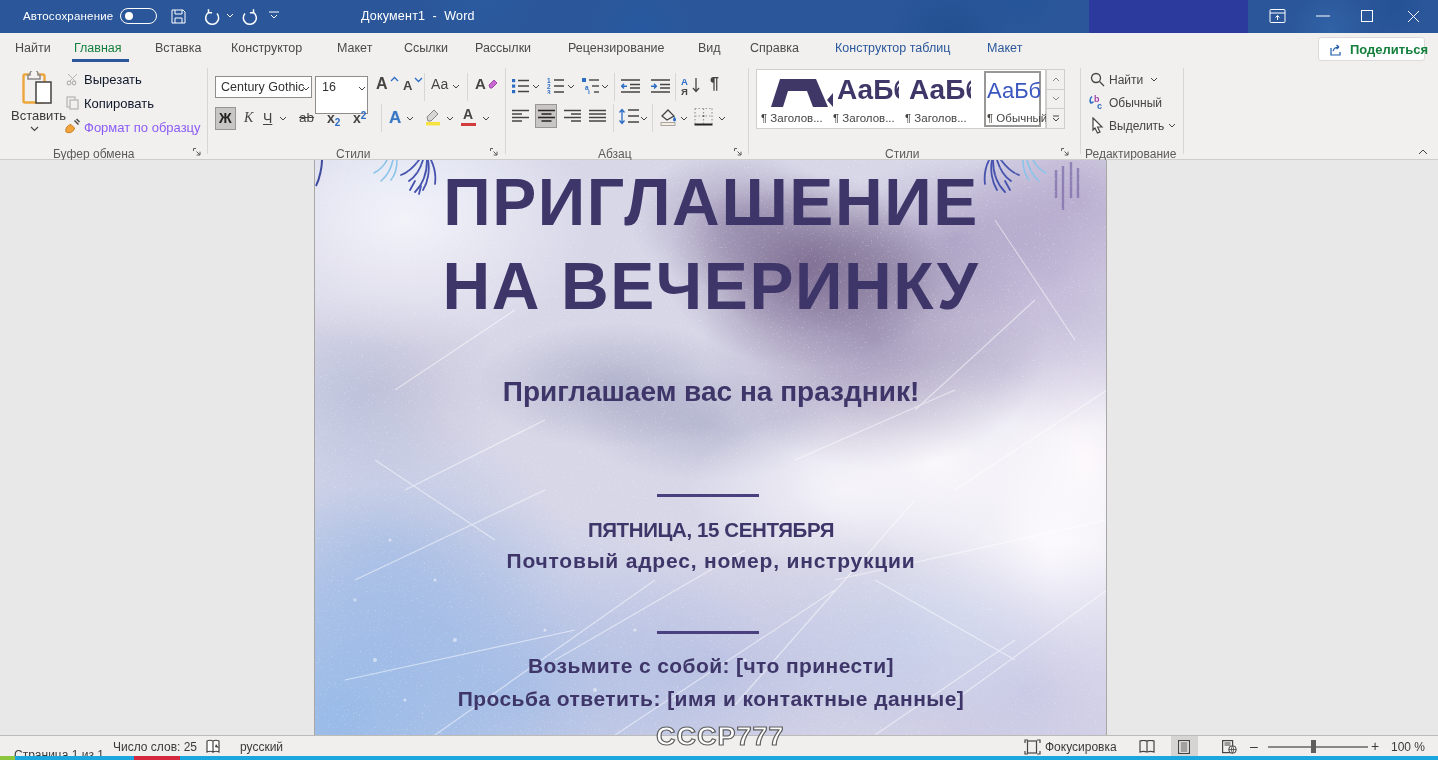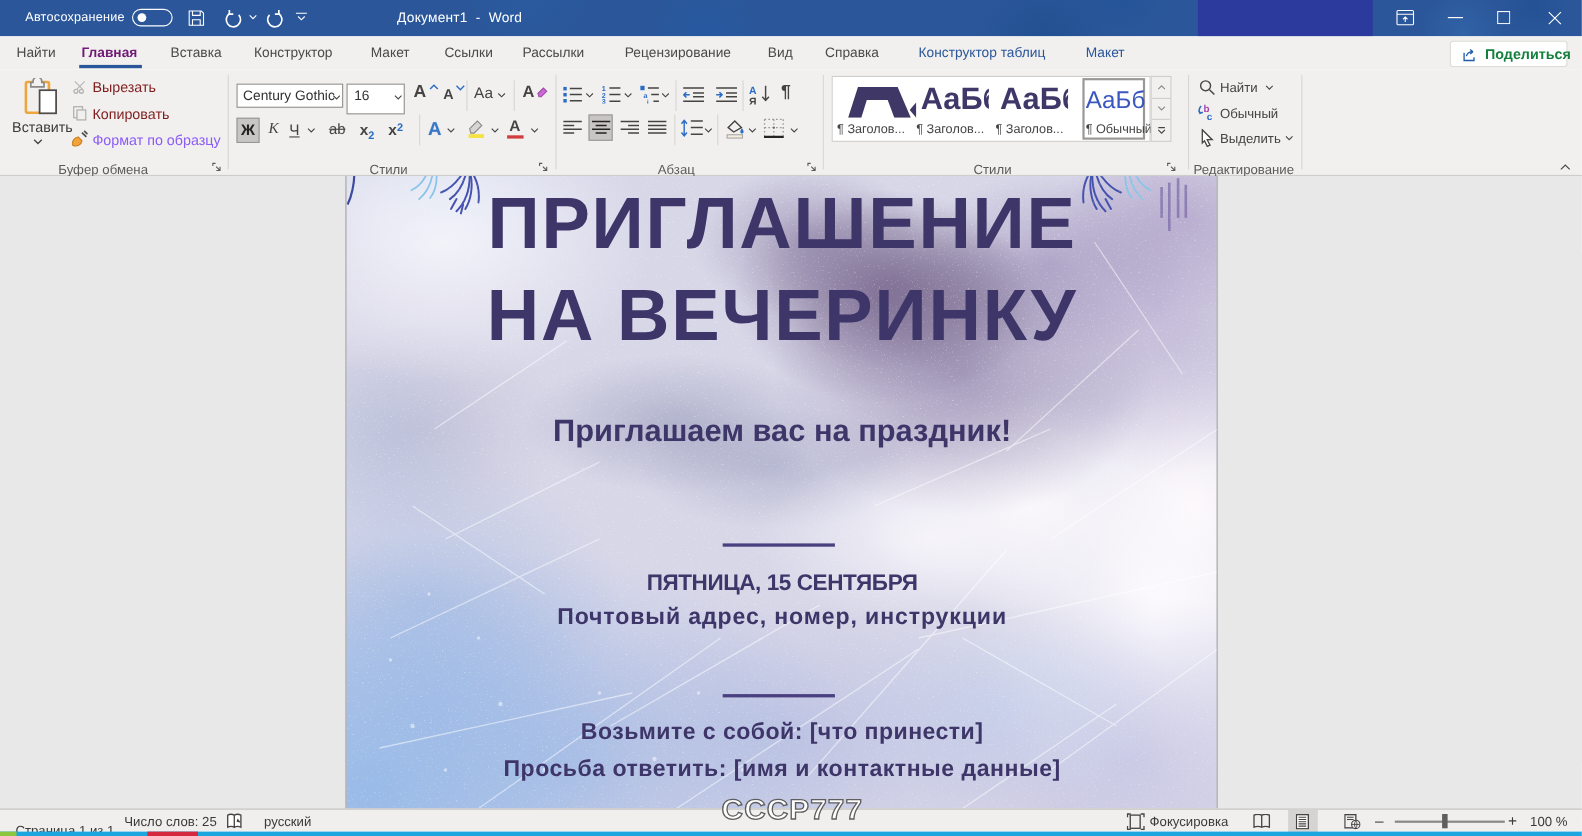--- a/index.html
+++ b/index.html
@@ -20,21 +20,21 @@
 #toggle .knob{position:absolute;left:4px;top:3px;width:8px;height:8px;border-radius:50%;background:#fff}
 #doctitle{position:absolute;left:361px;top:9px;font-size:12.5px;letter-spacing:.2px}
 #search{position:absolute;left:543px;top:4px;width:365px;height:26px;background:#aec3dd;border-radius:2px}
 #search span{position:absolute;left:45px;top:6px;color:#24395a;font-size:12.5px}
 #tabs{position:absolute;left:0;top:33px;width:1438px;height:30px;background:#f1f0ef;font-size:12.5px;color:#4b4a49}
 .tab{position:absolute;top:8px;white-space:nowrap}
 #ribbon{position:absolute;left:0;top:63px;width:1438px;height:97px;background:#f1f0ef;border-bottom:1px solid #cfcdcb}
 .gdiv{position:absolute;top:5px;height:86px;width:1px;background:#d8d6d4}
 .glabel{position:absolute;top:84px;font-size:12px;color:#5d5b59;white-space:nowrap}
 .launch{position:absolute;top:84px}
-.gray{color:#7f1d1d}
+.gray{color:#0f172a}
 .dark{color:#454443}
 #docarea{position:absolute;left:0;top:160px;width:1438px;height:575px;background:#e8e8e8}
 #page{position:absolute;left:314px;top:0;width:793px;height:575px;border-left:1px solid #a9a7a5;border-right:1px solid #a9a7a5;overflow:hidden;
  background-color:#d8d7e8;
  background-image:
   radial-gradient(ellipse 200px 140px at 490px 110px, rgba(118,100,140,.7), transparent 70%),
   radial-gradient(ellipse 240px 180px at 560px 180px, rgba(135,118,160,.6), transparent 72%),
   radial-gradient(ellipse 150px 100px at 420px 60px, rgba(130,115,155,.55), transparent 70%),
   radial-gradient(ellipse 180px 120px at 640px 80px, rgba(145,128,175,.5), transparent 70%),
   radial-gradient(ellipse 200px 220px at 740px 120px, rgba(175,158,200,.5), transparent 70%),
@@ -102,21 +102,21 @@
     </svg>
  <svg class="abs" style="left:1361px;top:10px" width="12" height="12">
       <rect x=".5" y=".5" width="11" height="11" fill="none" stroke="#fff"></rect>
     </svg>
  <svg class="abs" style="left:1407px;top:10px" width="13" height="13">
       <path d="M1 1l11 11M12 1L1 12" stroke="#fff"></path>
     </svg>
 </div>
 <div id="tabs">
  <span class="tab" style="left:15px">Найти</span>
- <span class="tab" style="left:74px;font-weight:bold;color:#701a75">Главная</span>
+ <span class="tab" style="left:74px;font-weight:normal;color:#15803d">Главная</span>
  <div class="abs" style="left:72px;top:26px;width:57px;height:3px;background:#2b579a"></div>
  <span class="tab" style="left:155px">Вставка</span>
  <span class="tab" style="left:231px">Конструктор</span>
  <span class="tab" style="left:337px">Макет</span>
  <span class="tab" style="left:404px">Ссылки</span>
  <span class="tab" style="left:475px">Рассылки</span>
  <span class="tab" style="left:568px">Рецензирование</span>
  <span class="tab" style="left:698px">Вид</span>
  <span class="tab" style="left:750px">Справка</span>
  <span class="tab" style="left:835px;color:#2b579a">Конструктор таблиц</span>
@@ -162,21 +162,21 @@
       <path d="M4.5 4.5L8 8M8 4.7V8h-3.3" fill="none" stroke="#5d5b59"></path>
     </svg>
  <div class="gdiv" style="left:207px"></div>
 
  <div class="abs" style="left:215px;top:13px;width:97px;height:22px;background:#fff;border:1px solid #8f8d8b">
    <span class="abs" style="left:5px;top:3px;font-size:12.5px;color:#323130">Century Gothic</span>
    <svg class="abs" style="left:86px;top:9px" width="8" height="5">
         <path d="M1 1l3 3 3-3" fill="none" stroke="#454443"></path>
       </svg>
  </div>
- <div class="abs" style="left:315px;top:13px;width:53px;height:28px;background:#fff;border:1px solid #8f8d8b">
+ <div class="abs" style="left:315px;top:13px;width:53px;height:38px;background:#fff;border:1px solid #8f8d8b">
    <span class="abs" style="left:6px;top:3px;font-size:12.5px;color:#323130">16</span>
    <svg class="abs" style="left:42px;top:9px" width="8" height="5">
         <path d="M1 1l3 3 3-3" fill="none" stroke="#454443"></path>
       </svg>
  </div>
  <span class="abs dark" style="left:376px;top:12px;font-size:16px;font-weight:bold">А</span>
     <svg class="abs" style="left:390px;top:13px" width="9" height="6">
       <path d="M1 5l3.5-3.5L8 5" fill="none" stroke="#2b6cc4" stroke-width="1.3"></path>
     </svg>
  <span class="abs dark" style="left:403px;top:15px;font-size:13px;font-weight:bold">А</span>

